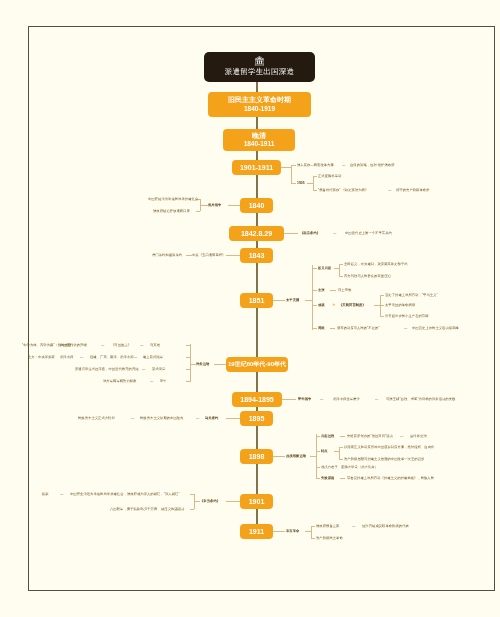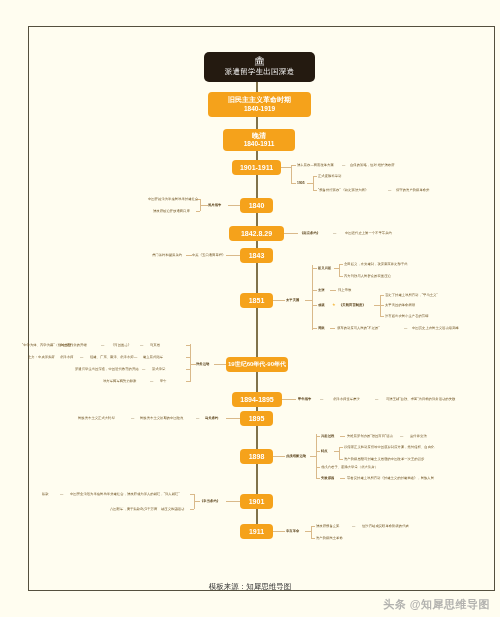--- a/index.html
+++ b/index.html
@@ -287,15 +287,13 @@
   <div class="sub bold" style="left:286px;top:529px;">辛亥革命</div>
   <div class="line h" style="left:305px;top:531px;width:6px;"></div>
   <div class="line v" style="left:311px;top:526px;height:12px;"></div>
   <div class="line h" style="left:311px;top:526px;width:4px;"></div>
   <div class="sub" style="left:316px;top:524px;">清政府预备立宪</div>
   <div class="sub" style="left:352px;top:524px;">—</div>
   <div class="sub" style="left:362px;top:524px;">但没有站成反映革命阶级的代表</div>
   <div class="line h" style="left:311px;top:538px;width:4px;"></div>
   <div class="sub" style="left:316px;top:536px;">资产阶级民主革命</div>
 
-  <div class="footer">模板来源：知犀思维导图</div>
-  <div class="watermark">头条 @知犀思维导图</div>
 </div>
 
 </body></html>

